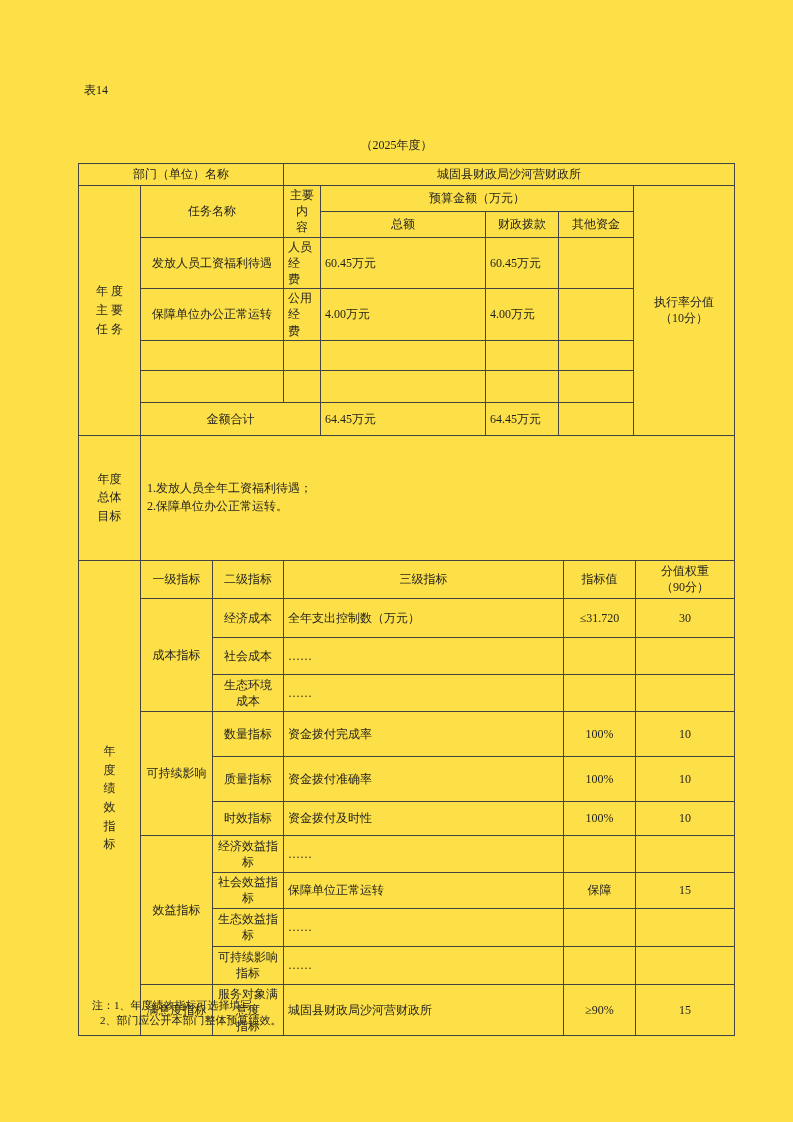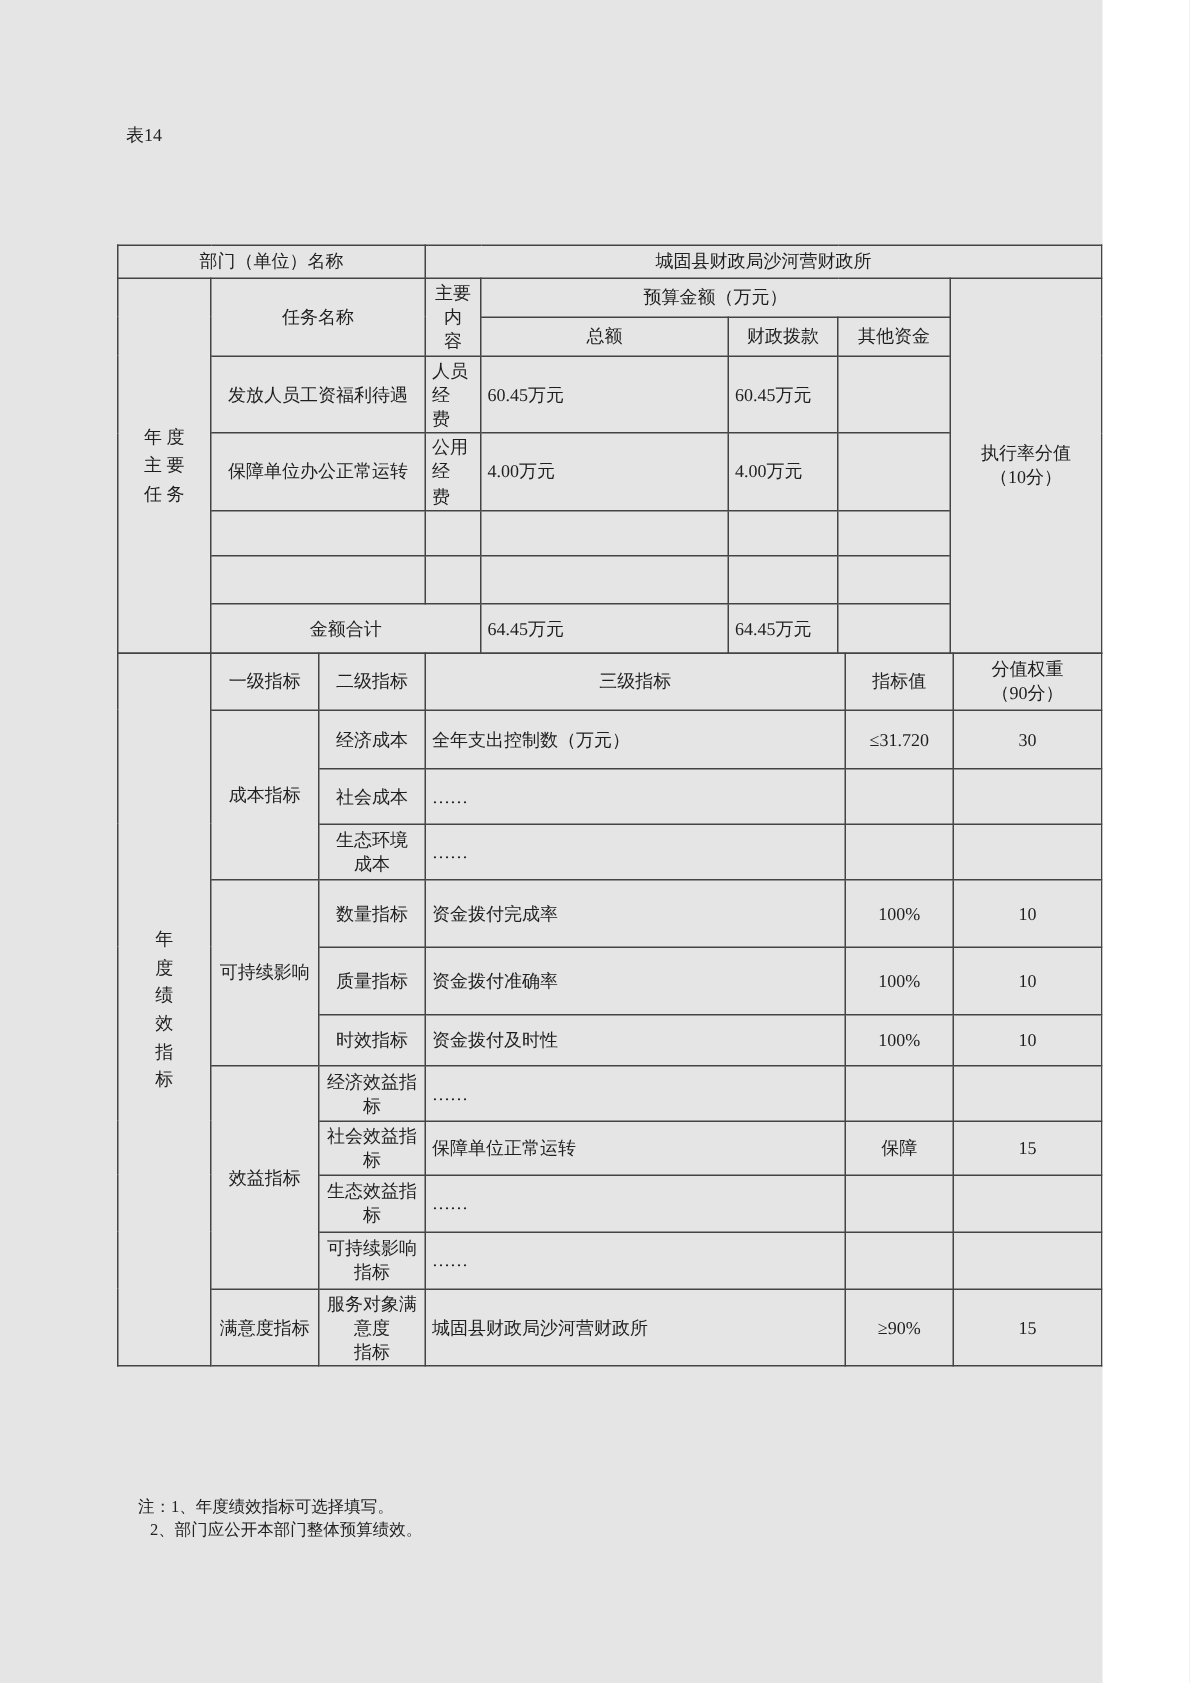--- a/index.html
+++ b/index.html
@@ -3,21 +3,21 @@
 <meta charset="utf-8">
 <style>
   * { box-sizing: border-box; }
   html,body { margin:0; padding:0; }
   body {
     width: 793px; height: 1122px;
     background: #ffffff;
     font-family: "Liberation Serif", "DejaVu Serif", serif;
     color: #1f1f1f;
   }
-  .sheet { position: relative; width: 735px; height: 1122px; overflow: hidden; background:#e5e5e5; }
+  .sheet { position: relative; width: 793px; height: 1122px; overflow: hidden; background:#fde047; }
 
   .table-label { position: absolute; left: 84px; top: 82px; font-size: 12px; }
   .title {
     position: absolute; top: 101px; left: 0; width: 100%;
     text-align: center; font-size: 22px; font-weight: bold; letter-spacing: 1px;
     font-family: "Liberation Sans", "DejaVu Sans", sans-serif;
     color: #111;
   }
   .subtitle { position: absolute; top: 137px; left: 0; width: 100%; text-align: center; font-size: 12px; }
 
@@ -39,20 +39,21 @@
   .goal-text { padding-left: 6px; line-height: 1.45; }
   .notes { position: absolute; left: 92px; top: 998px; font-size: 11px; line-height: 1.4; color: #222; }
   .note-2 { margin-left: 8px; }
 </style>
 </head>
 <body>
 
 <div class="sheet">
 
   <div class="table-label">表14</div>
+  <div class="subtitle">（2025年度）</div>
 
   <div class="tables">
 
     <table>
       <colgroup>
         <col style="width:62px">
           <col style="width:143px">
           <col style="width:37px">
         <col style="width:165px">
           <col style="width:73px">
@@ -112,20 +113,35 @@
       </tr>
       <tr style="height:33px">
         <td colspan="2" class="c">金额合计</td>
         <td class="l">64.45万元</td>
         <td class="l">64.45万元</td>
         <td class="l"></td>
       </tr>
     </tbody>
       </table>
 
+    <table>
+      <colgroup>
+          <col style="width:62px">
+          <col style="width:594px">
+        </colgroup>
+      <tbody>
+          <tr style="height:125px">
+        <td class="c vlabel">年度
+总体
+目标</td>
+        <td class="goal-text">1.发放人员全年工资福利待遇；
+2.保障单位办公正常运转。</td>
+      </tr>
+    </tbody>
+      </table>
 
     <table>
       <colgroup>
         <col style="width:62px">
           <col style="width:72px">
           <col style="width:71px">
         <col style="width:280px">
           <col style="width:72px">
           <col style="width:99px">
       </colgroup>

